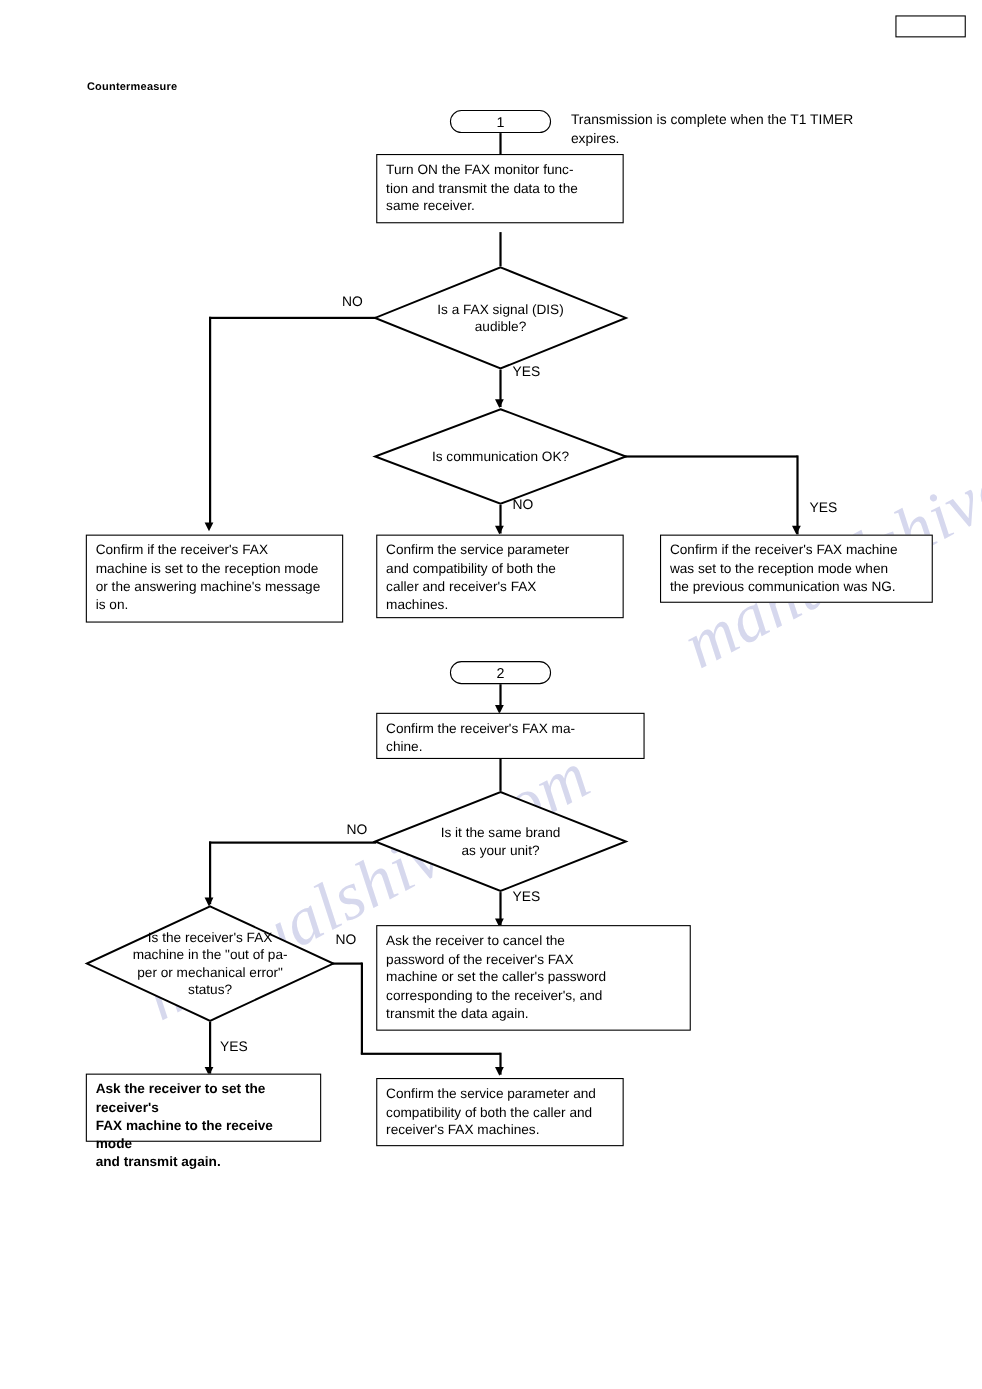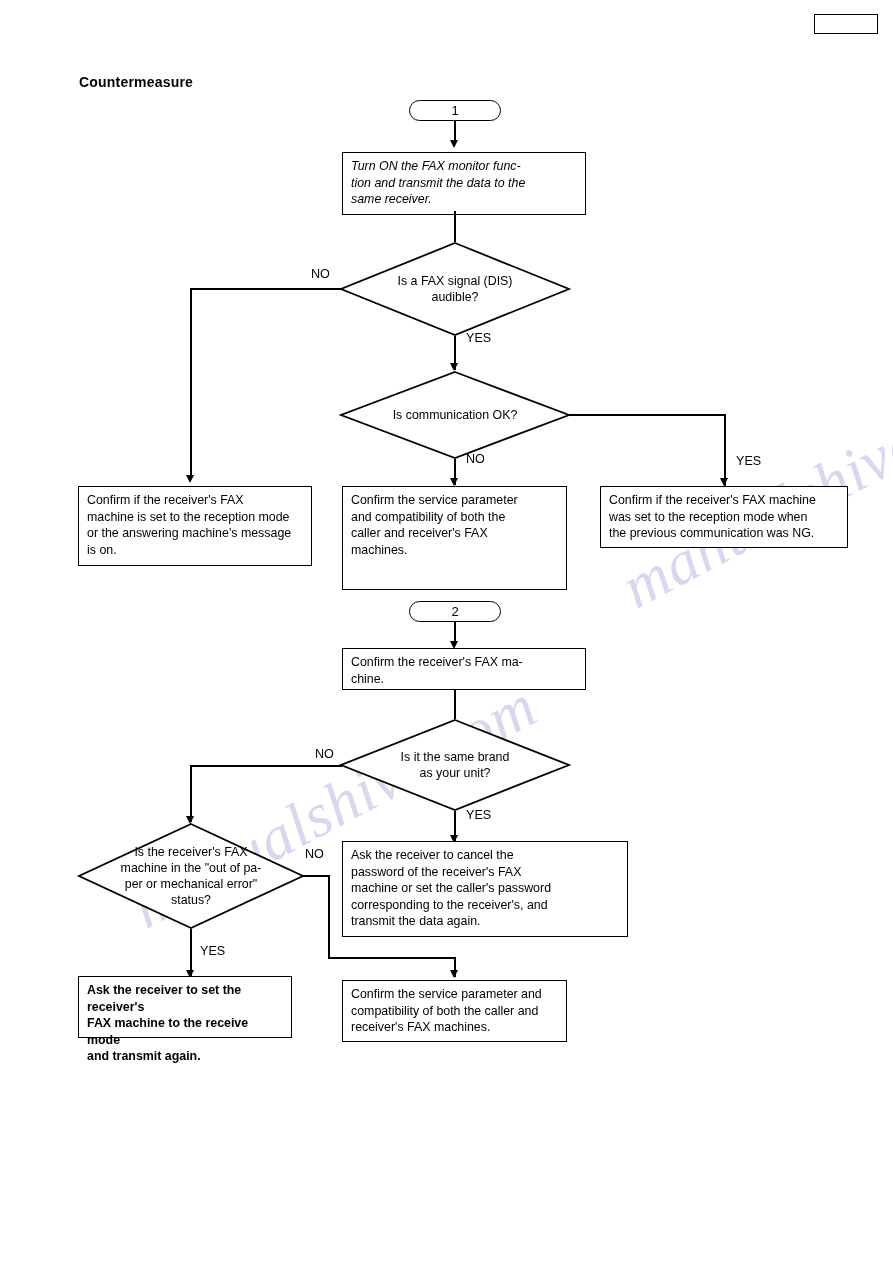--- a/index.html
+++ b/index.html
@@ -37,21 +37,21 @@
 
   
   .corner-box {
     position: absolute;
     border: 1.6px solid #000;
     background: #fff;
   }
   .section-title {
     position: absolute;
     font-weight: bold;
-    font-size: 14px;
+    font-size: 10px;
     letter-spacing: .2px;
   }
 
   
   .fc-box {
     position: absolute;
     border: 1.6px solid #000;
     background: #fff;
     box-sizing: border-box;
     font-size: 12.4px;
@@ -129,25 +129,27 @@
   <div class="watermark" style="left:120px; top:880px;">manualshive.com</div>
   <div class="watermark" style="left:610px; top:560px;">manualshive.com</div>
 
   <div class="corner-box" style="left:814px; top:14px; width:62px; height:18px;"></div>
 
   <div class="section-title" style="left:79px; top:74px;">Countermeasure</div>
 
   <div class="fc-term" style="left:409px; top:100px; width:92px; height:21px;">
     <span>1</span>
   </div>
+  <div class="fc-note" style="left:519px; top:101px; width:340px;">Transmission is complete when the T1 TIMER
+expires.</div>
 
   <div class="ln ln-v" style="left:454px; top:121px; height:22px;"></div>
   <div class="arrow-down" style="left:450px; top:140px;"></div>
 
-  <div class="fc-box" style="left:342px; top:152px; width:244px; height:63px;font-style:italic;">Turn ON the FAX monitor func-
+  <div class="fc-box" style="left:342px; top:140px; width:225px; height:63px;">Turn ON the FAX monitor func-
 tion and transmit the data to the
 same receiver.</div>
 
   <div class="ln ln-v" style="left:454px; top:211px; height:31px;"></div>
 
   <div class="diamond-wrap" style="left:340px; top:242px; width:230px; height:94px;">
     <svg width="230" height="94" viewBox="0 0 230 94">
       <polygon points="115,1 229,47 115,93 1,47" fill="#ffffff" stroke="#000000" stroke-width="1.8"></polygon>
     </svg>
     <div class="diamond-text">Is a FAX signal (DIS)
@@ -177,21 +179,21 @@
   <div class="fc-label" style="left:736px; top:454px;">YES</div>
   <div class="ln ln-h" style="left:568px; top:414px; width:157px;"></div>
   <div class="ln ln-v" style="left:724px; top:414px; height:72px;"></div>
   <div class="arrow-down" style="left:720px; top:478px;"></div>
 
   <div class="fc-box" style="left:78px; top:486px; width:234px; height:80px;">Confirm if the receiver's FAX
 machine is set to the reception mode
 or the answering machine's message
 is on.</div>
 
-  <div class="fc-box" style="left:342px; top:486px; width:225px; height:104px;">Confirm the service parameter
+  <div class="fc-box" style="left:342px; top:486px; width:225px; height:76px;">Confirm the service parameter
 and compatibility of both the
 caller and receiver's FAX
 machines.</div>
 
   <div class="fc-box" style="left:600px; top:486px; width:248px; height:62px;">Confirm if the receiver's FAX machine
 was set to the reception mode when
 the previous communication was NG.</div>
 
   <div class="fc-term" style="left:409px; top:601px; width:92px; height:21px;">
     <span>2</span>

